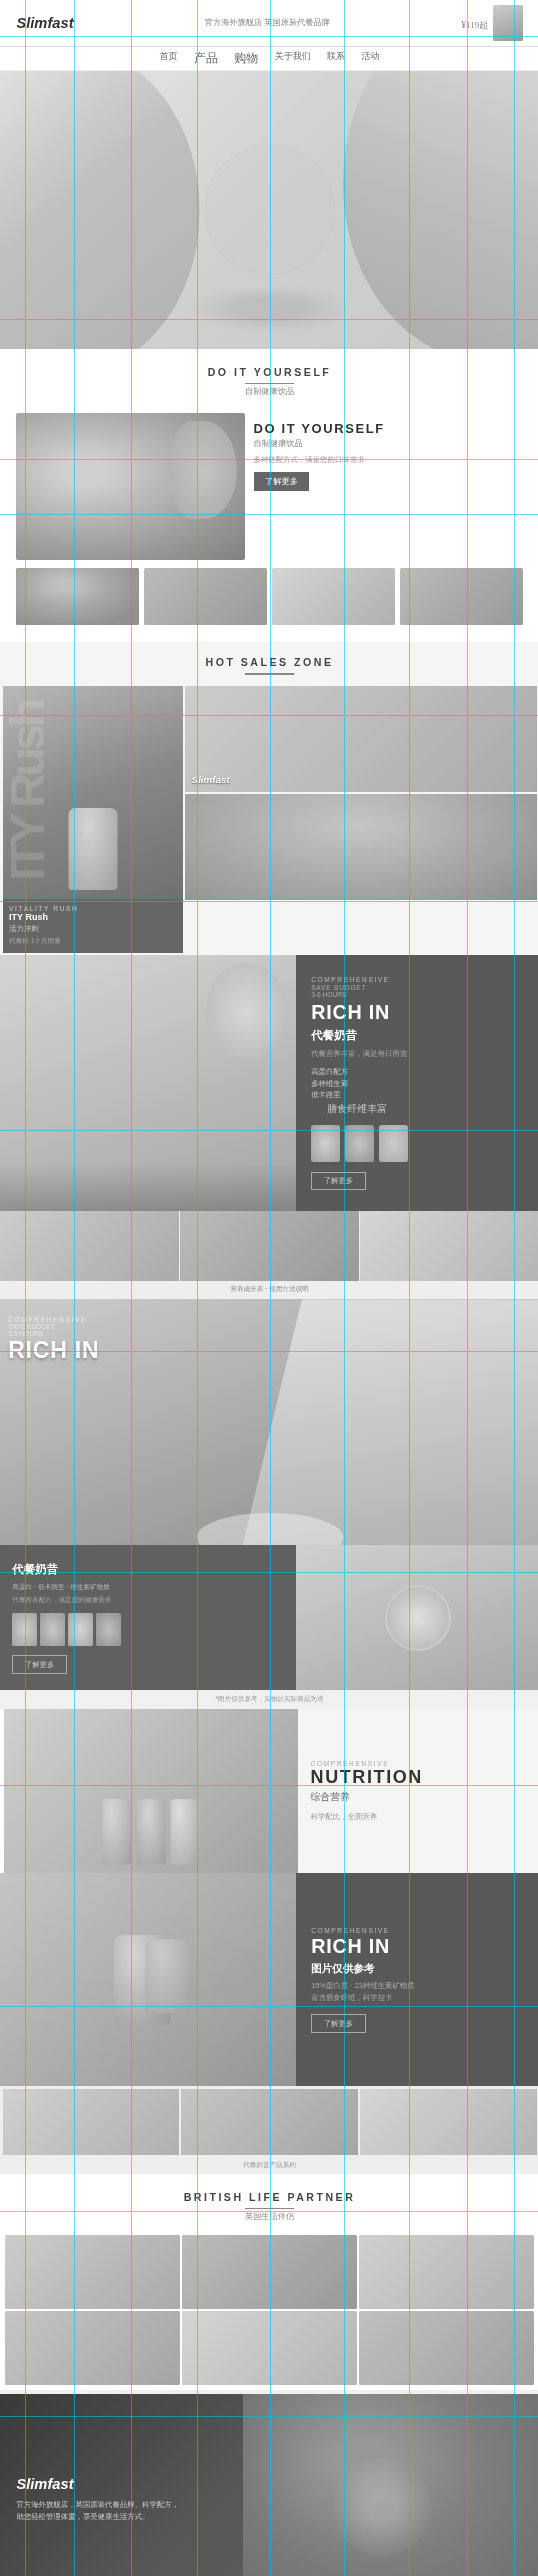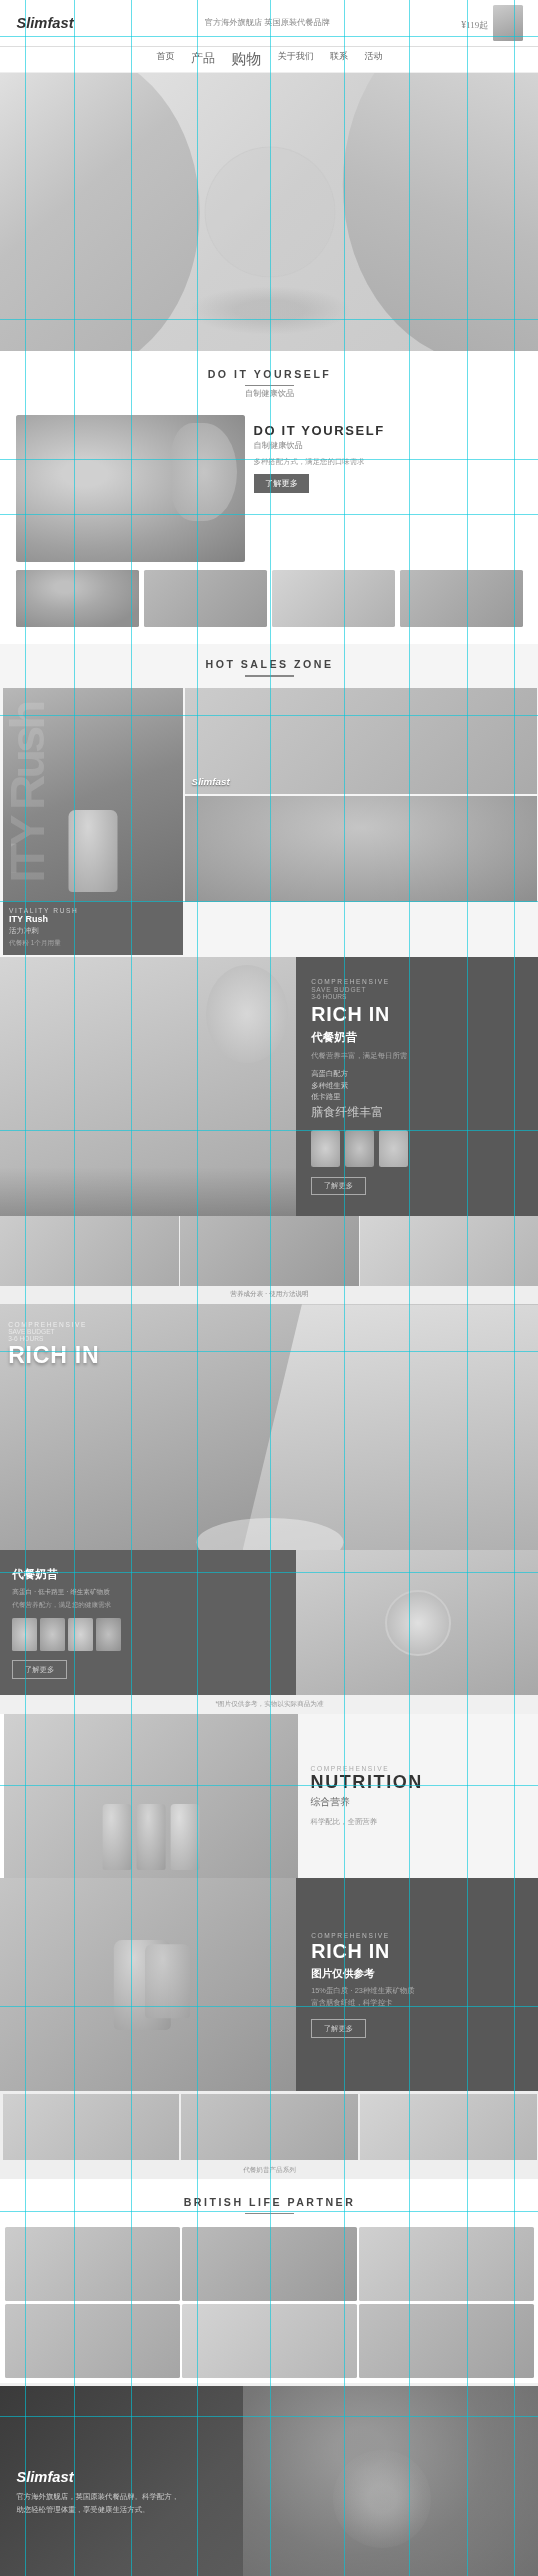--- a/index.html
+++ b/index.html
@@ -234,21 +234,21 @@
       <span style="font-size:9.8px;color:#888;">¥</span><span>119</span><span style="font-size:9px;color:#888;">起</span>
     </div>
 
     <div style="width:29.5px;height:36px;background:linear-gradient(160deg,#ccc,#999);border-radius:1.6px;flex-shrink:0;"></div>
   </div>
 </div>
 
 <div style="background:#fff;border-bottom:0.8px solid #eee;padding:3.3px 0;display:flex;justify-content:center;gap:16.4px;">
   <span style="font-size:9px;color:#666;">首页</span>
   <span style="font-size:12px;color:#666;">产品</span>
-  <span style="font-size:15px;color:#666;text-align:center;">购物</span>
+  <span style="font-size:12px;color:#666;text-align:center;">购物</span>
   <span style="font-size:9px;color:#666;">关于我们</span>
   <span style="font-size:9px;color:#666;">联系</span>
   <span style="font-size:9px;color:#666;">活动</span>
 </div>
 
 <div class="hero">
 
   <div style="position:absolute;left:0;top:0;width:229px;height:100%;background:linear-gradient(140deg,#e0e0e0 0%,#c0c0c0 40%,#b0b0b0 100%);clip-path:ellipse(131px 164px at 30% 50%);"></div>
 
   <div style="position:absolute;right:-24.6px;top:0;width:246px;height:100%;background:linear-gradient(200deg,#d5d5d5 0%,#bbb 50%,#aaa 100%);clip-path:ellipse(147px 180px at 70% 40%);"></div>
@@ -338,21 +338,21 @@
     <div style="font-size:6.6px;letter-spacing:1.6px;color:#bbb;">COMPREHENSIVE</div>
     <div style="font-size:6.6px;letter-spacing:0.8px;color:#aaa;margin-top:1.6px;">SAVE BUDGET</div>
     <div style="font-size:6.6px;color:#aaa;">3-6 HOURS</div>
     <div style="font-size:19.7px;font-weight:bold;letter-spacing:0.8px;line-height:1;margin-top:4.9px;">RICH IN</div>
     <div style="font-size:11.5px;font-weight:bold;margin-top:4.9px;">代餐奶昔</div>
     <div style="font-size:7.4px;color:#aaa;margin-top:4.9px;line-height:1.6;">代餐营养丰富，满足每日所需</div>
     <ul style="list-style:none;margin-top:6.6px;">
       <li style="font-size:7.4px;color:#ccc;padding:0.8px 0;">高蛋白配方</li>
       <li style="font-size:7.4px;color:#ccc;padding:0.8px 0;">多种维生素</li>
       <li style="font-size:7.4px;color:#ccc;padding:0.8px 0;">低卡路里</li>
-      <li style="font-size:12px;color:#ccc;padding:0.8px 0;">膳食纤维丰富</li>
+      <li style="font-size:10px;color:#ccc;padding:0.8px 0;margin-left:16px;">膳食纤维丰富</li>
     </ul>
     <div style="display:flex;gap:4.9px;margin-top:8.2px;flex-wrap:wrap;">
       <div style="width:29px;height:37px;background:radial-gradient(ellipse,#d0d0d0,#a0a0a0);border-radius:2.5px;"></div>
       <div style="width:29px;height:37px;background:radial-gradient(ellipse,#c5c5c5,#959595);border-radius:2.5px;"></div>
       <div style="width:29px;height:37px;background:radial-gradient(ellipse,#ccc,#aaa);border-radius:2.5px;"></div>
     </div>
     <button style="background:transparent;border:0.8px solid #aaa;color:#ccc;padding:3.3px 11.5px;font-size:7.4px;margin-top:9.8px;cursor:pointer;width:fit-content;">了解更多</button>
   </div>
 </div>
 
@@ -445,20 +445,21 @@
 <div style="display:flex;gap:1.6px;background:#eee;padding:2.5px;">
   <div style="flex:1;height:66px;background:linear-gradient(135deg,#d0d0d0,#b0b0b0);"></div>
   <div style="flex:1;height:66px;background:linear-gradient(135deg,#c5c5c5,#a5a5a5);"></div>
   <div style="flex:1;height:66px;background:linear-gradient(135deg,#d5d5d5,#b5b5b5);"></div>
 </div>
 <div style="padding:4.1px 8.2px;background:#eee;font-size:6.6px;color:#999;text-align:center;">代餐奶昔产品系列</div>
 
 <div class="section-title-bar" style="padding-top:16.4px;">
   <div class="section-title-en">BRITISH LIFE PARTNER</div>
   <div class="section-underline"></div>
+  <div class="section-title-cn">英国生活伴侣</div>
 </div>
 
 <div style="display:grid;grid-template-columns:repeat(3,1fr);gap:2.5px;padding:4.9px;background:#fff;">
   <div style="height:74px;background:linear-gradient(135deg,#ccc,#aaa);border-radius:1.6px;"></div>
   <div style="height:74px;background:linear-gradient(135deg,#bbb,#999);border-radius:1.6px;"></div>
   <div style="height:74px;background:linear-gradient(135deg,#d0d0d0,#b0b0b0);border-radius:1.6px;"></div>
   <div style="height:74px;background:linear-gradient(135deg,#c5c5c5,#a5a5a5);border-radius:1.6px;"></div>
   <div style="height:74px;background:linear-gradient(135deg,#d5d5d5,#b5b5b5);border-radius:1.6px;"></div>
   <div style="height:74px;background:linear-gradient(135deg,#c0c0c0,#a0a0a0);border-radius:1.6px;"></div>
 </div>

